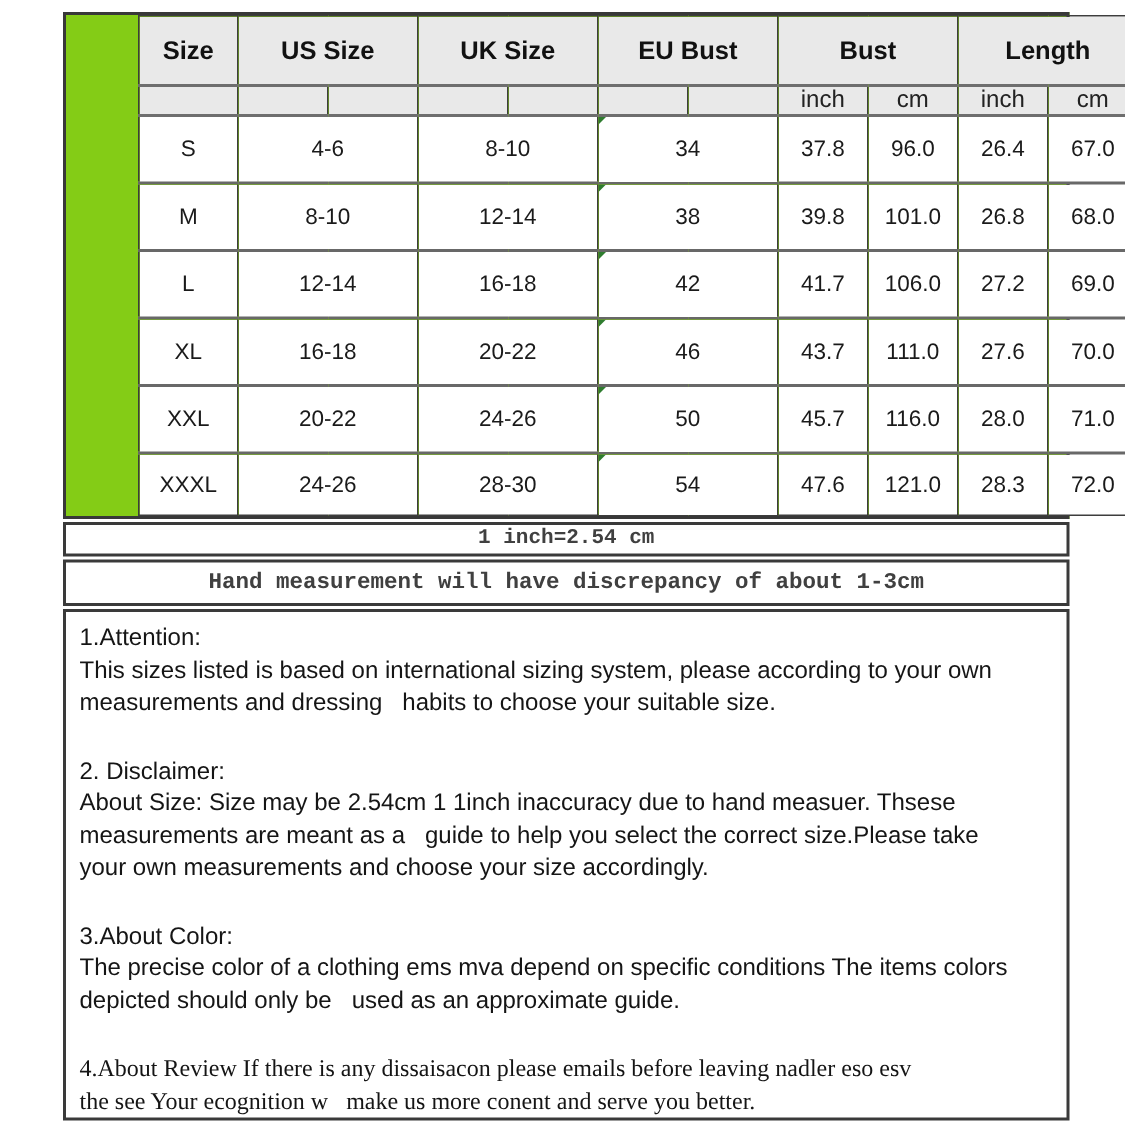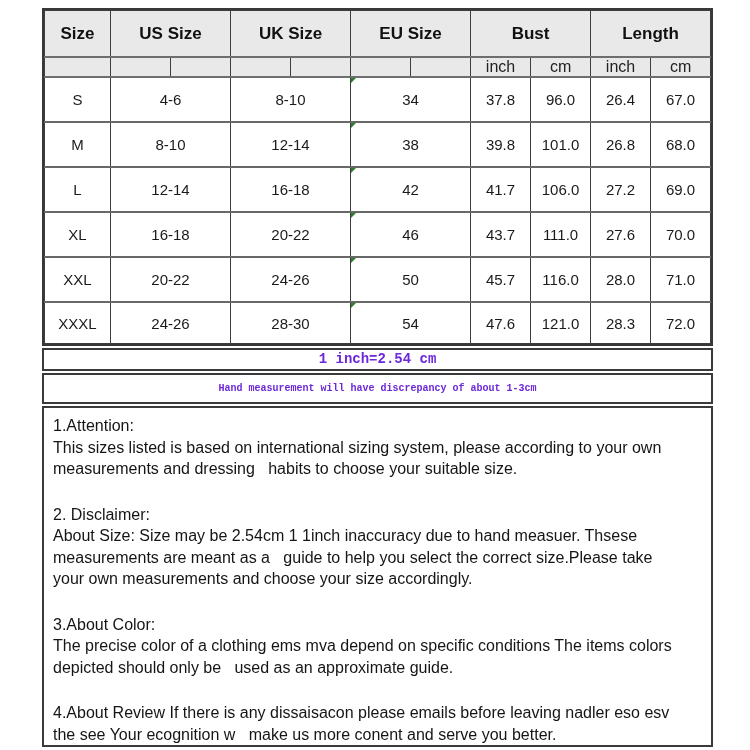--- a/index.html
+++ b/index.html
@@ -14,21 +14,22 @@
   }
   .sheet {
     position: absolute;
     left: 42px;
     top: 8px;
     width: 671px;
   }
   
   .table-wrap {
     border: 2px solid #383838;
-    background: #be185d;
+    background: #84cc16;
+    padding-left: 48px;
   }
   table.grid {
     border-collapse: collapse;
     width: 100%;
     table-layout: fixed;
   }
   table.grid th, table.grid td {
     border: 1px solid #3d3d3d;
     text-align: center;
     vertical-align: middle;
@@ -68,50 +69,50 @@
     border-top: 5px solid #2f7d2f;
     border-right: 5px solid transparent;
   }
   
   .bar {
     border: 2px solid #3a3a3a;
     margin-top: 2px;
     text-align: center;
     font-family: "Liberation Mono", "DejaVu Sans Mono", monospace;
     font-weight: bold;
-    color: #6d28d9;
+    color: #404040;
     background: #ffffff;
   }
   .bar.conversion {
     height: 19px;
     line-height: 19px;
     font-size: 14px;
   }
   .bar.hand {
     height: 27px;
     line-height: 27px;
-    font-size: 10px;
+    font-size: 15px;
   }
   
   .notes-box {
     border: 2px solid #3a3a3a;
     margin-top: 2px;
     padding: 7px 9px 9px 9px;
     background: #ffffff;
     height: 321px;
     box-sizing: content-box;
   }
   .note {
     white-space: pre-wrap;
     font-size: 16px;
     line-height: 21.5px;
     color: #151515;
     margin: 0 0 24px 0;
   }
-  .note:last-child { margin-bottom: 0; }
+  .note:last-child { margin-bottom: 0; font-family: Liberation Serif, serif; }
 </style>
 </head>
 <body>
 
 <div class="sheet">
 
   <div class="table-wrap">
     <table class="grid">
       <colgroup>
         <col style="width:66px">
@@ -124,21 +125,21 @@
         <col style="width:60px">
           <col style="width:60px">
         <col style="width:60px">
           <col style="width:60px">
       </colgroup>
       <thead>
         <tr class="hdr">
           <th>Size</th>
           <th colspan="2">US Size</th>
           <th colspan="2">UK Size</th>
-          <th colspan="2">EU Size</th>
+          <th colspan="2">EU Bust</th>
           <th colspan="2">Bust</th>
           <th colspan="2">Length</th>
         </tr>
         <tr class="subhdr">
           <td></td>
           <td></td>
           <td></td>
           <td></td>
           <td></td>
           <td></td>

